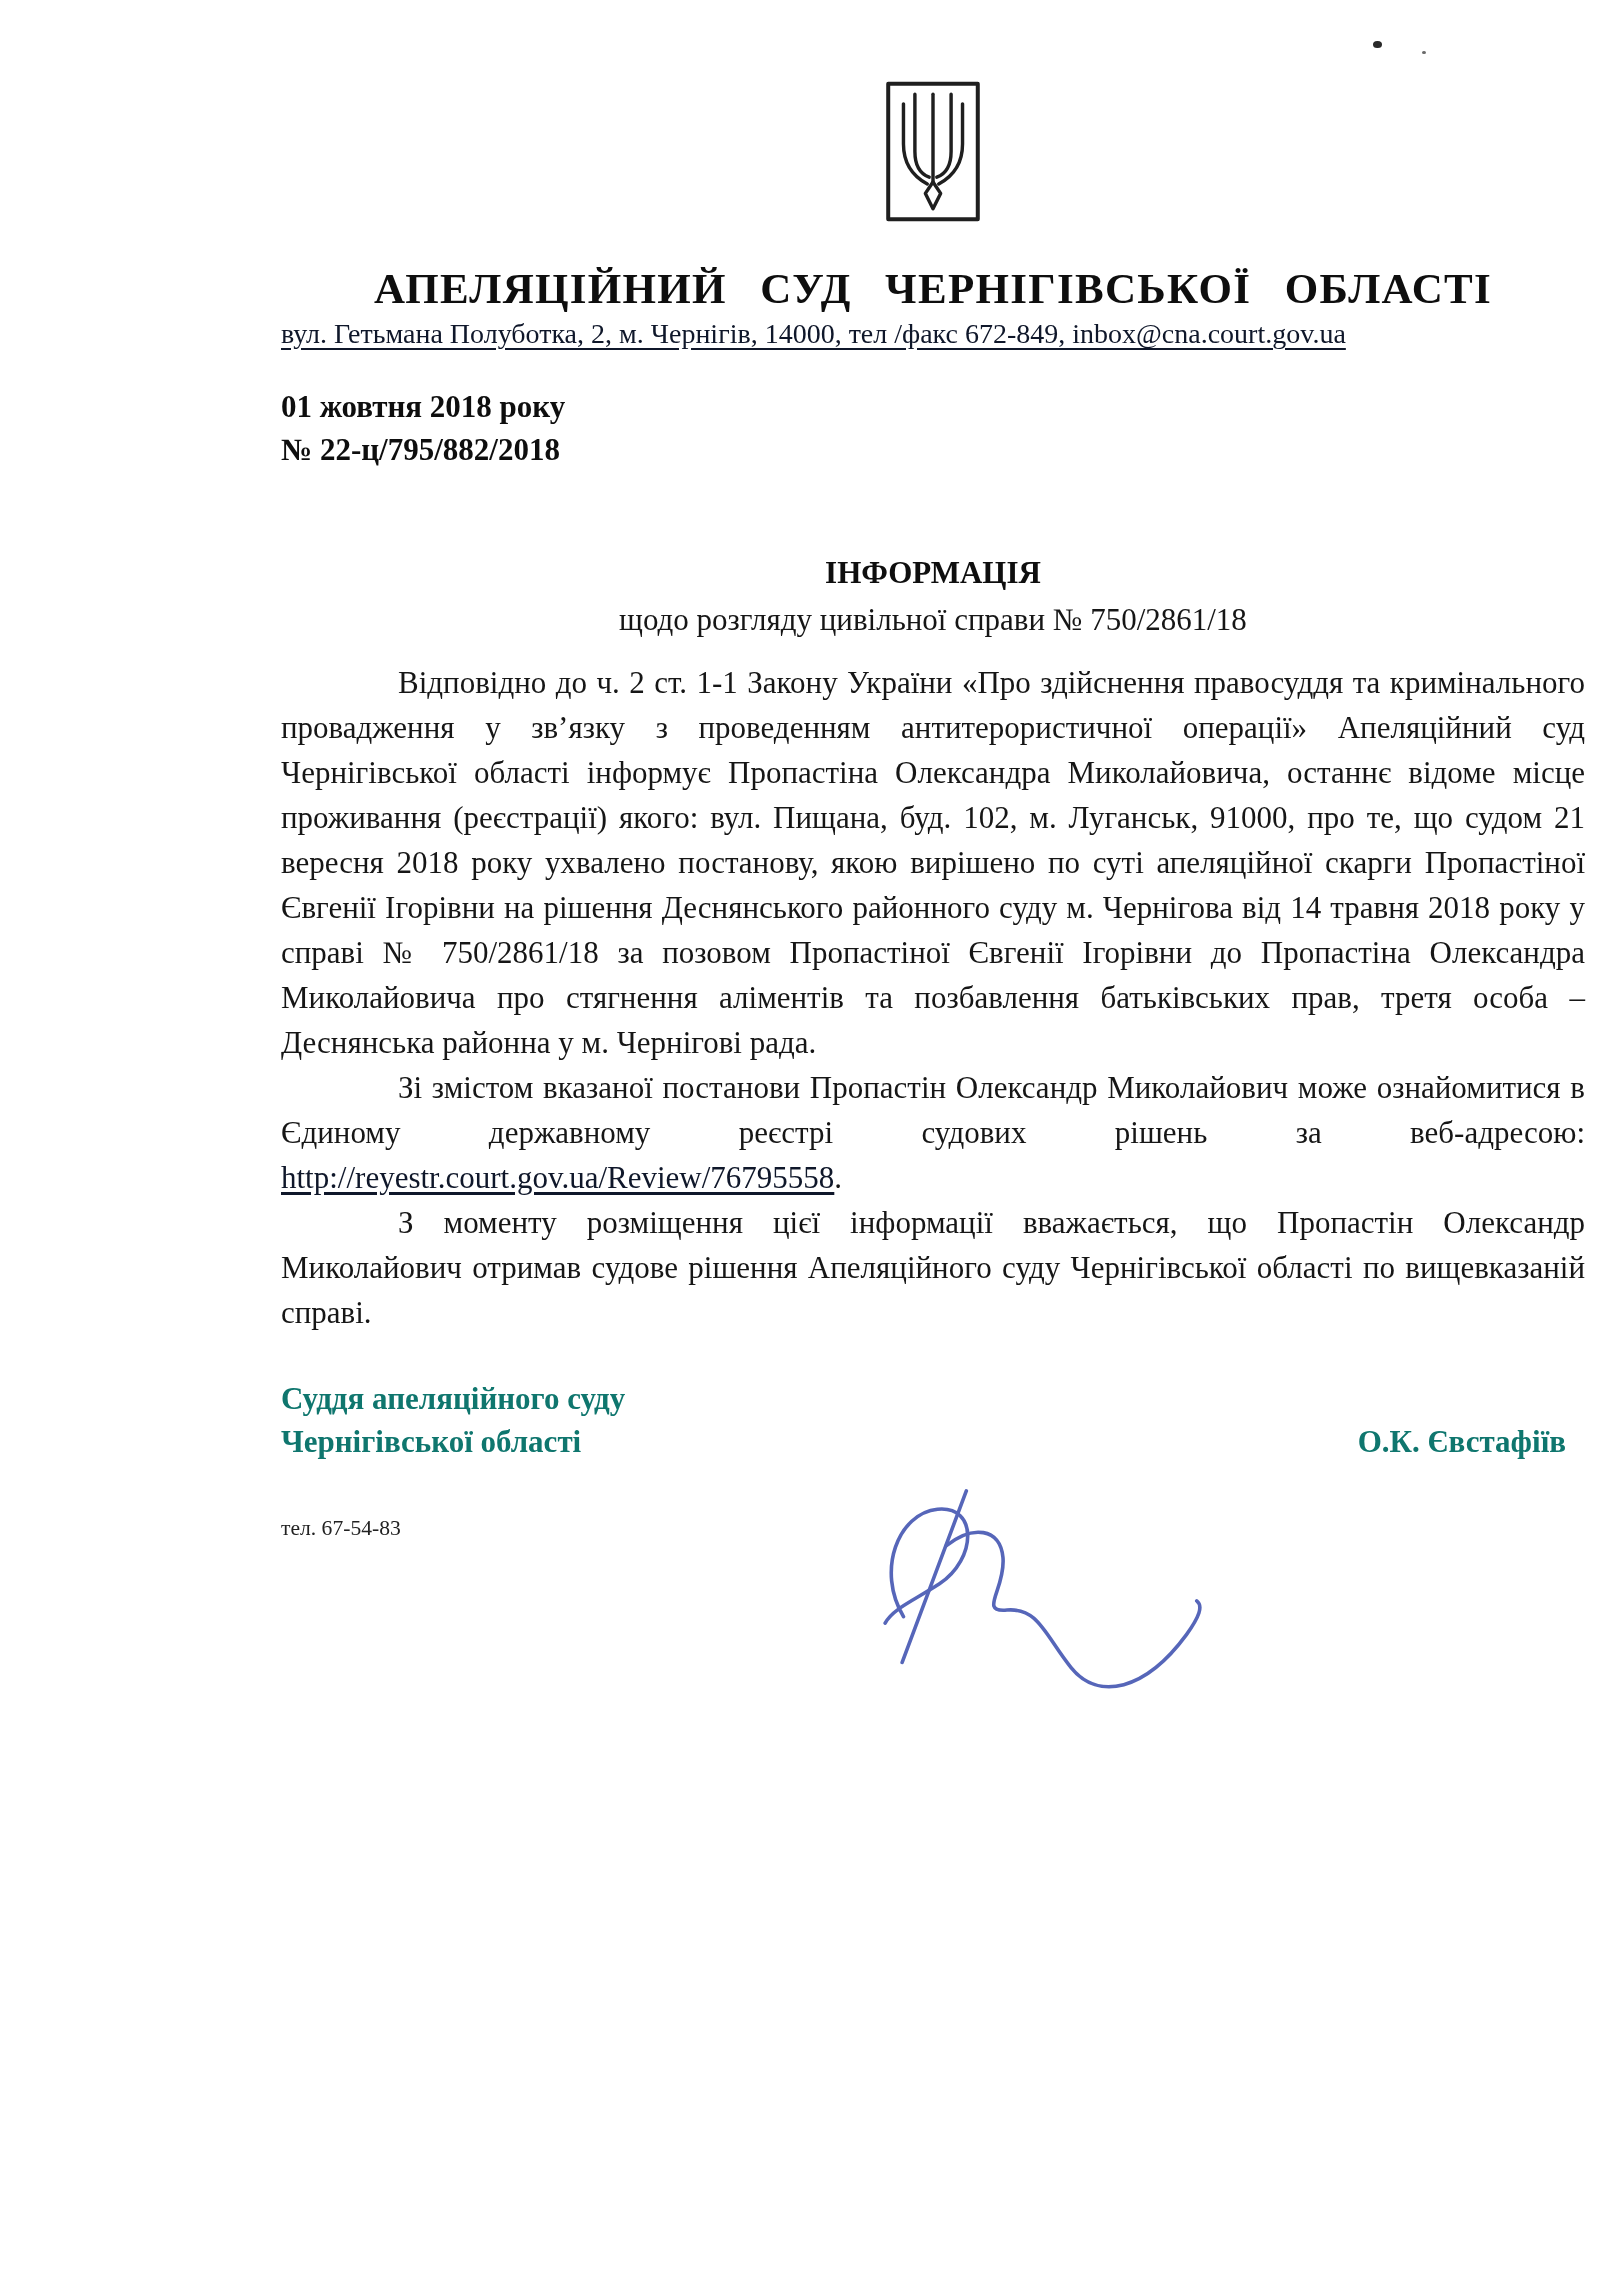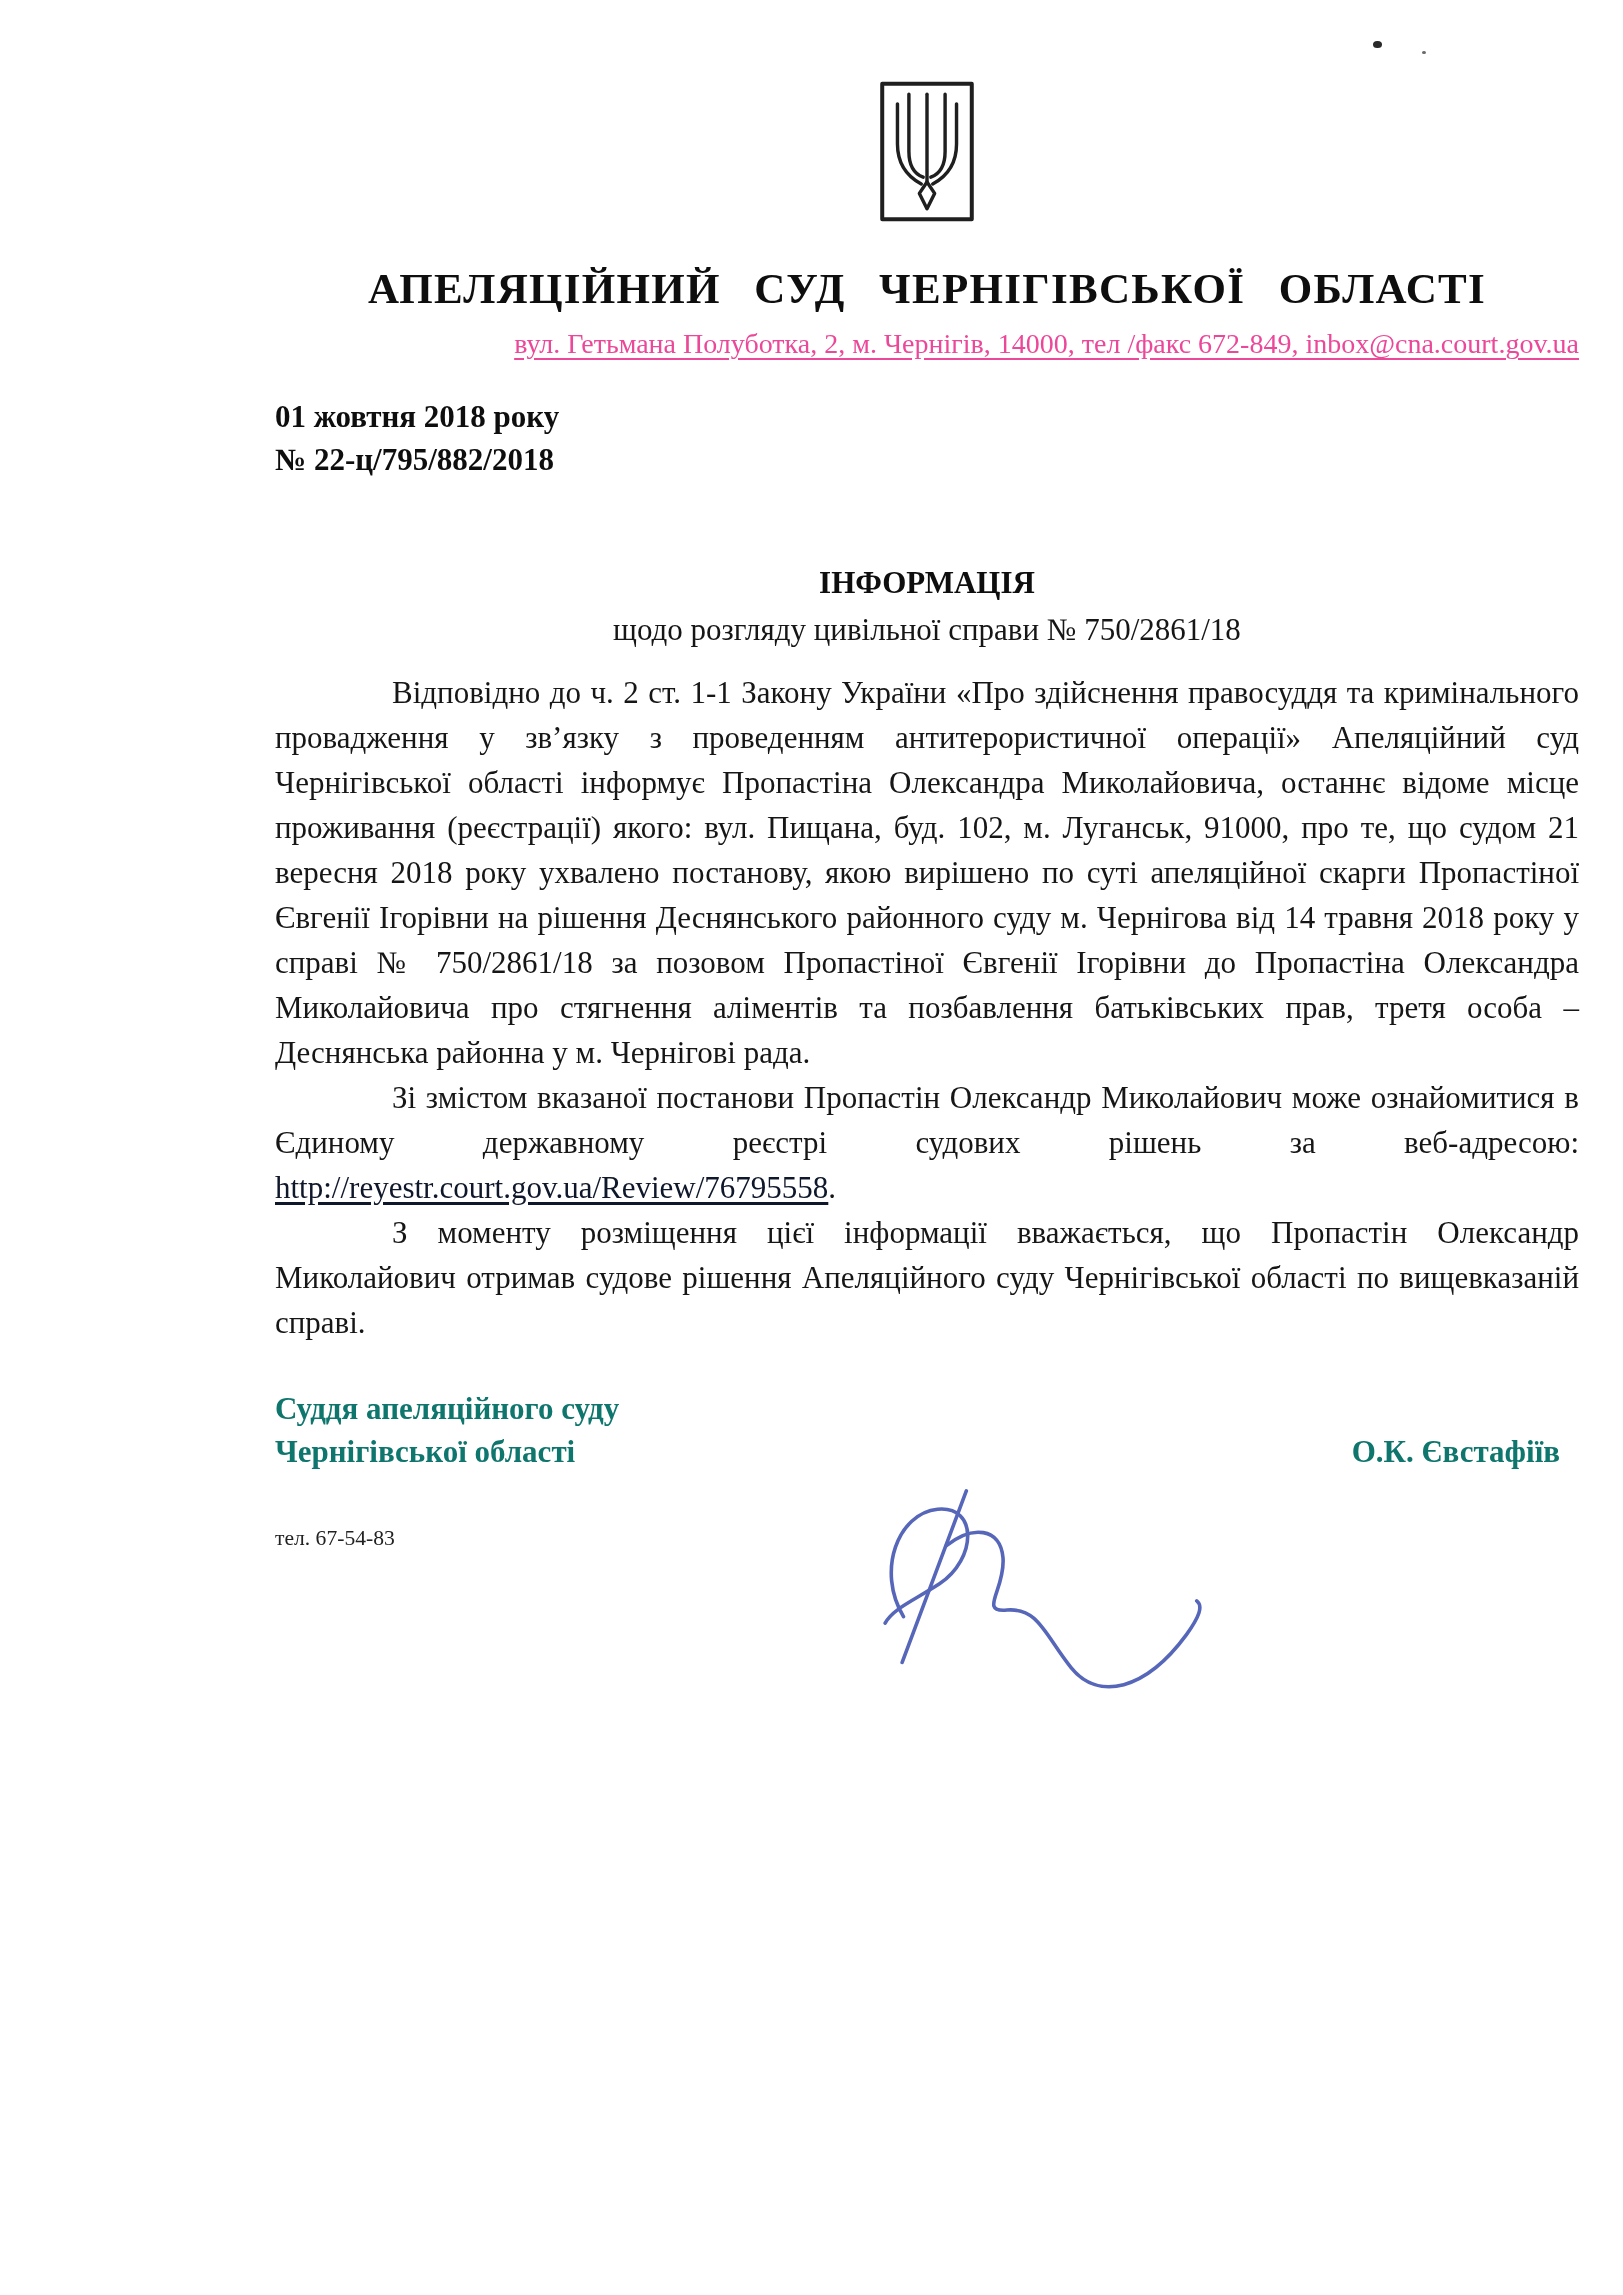--- a/index.html
+++ b/index.html
@@ -7,48 +7,48 @@
     position: relative;
     width: 1623px;
     height: 2295px;
     background: #ffffff;
     font-family: "Liberation Serif", "DejaVu Serif", serif;
     color: #161616;
     overflow: hidden;
   }
   .content {
     position: absolute;
-    left: 275px;
+    left: 281px;
     top: 0;
     width: 1304px;
   }
   .emblem {
     display: block;
     margin: 81px auto 0 auto;
     width: 96px;
     height: 141px;
   }
   .court-title {
     margin-top: 42px;
     font-size: 43px;
     font-weight: bold;
     text-align: center;
     letter-spacing: 1.3px;
     word-spacing: 0.5em;
     white-space: nowrap;
     color: #0e0e0e;
   }
   .court-address {
-    margin-top: 15px;
+    margin-top: 5px;
     font-size: 28px;
-    text-align: right;
+    text-align: left;
     text-decoration: underline;
     text-underline-offset: 4.6px;
     white-space: nowrap;
-    color: #ec4899;
+    color: #0f172a;
   }
   .meta-block {
     margin-top: 35px;
     font-weight: bold;
     font-size: 31px;
     line-height: 43px;
     color: #0e0e0e;
   }
   .doc-title {
     margin-top: 84px;

